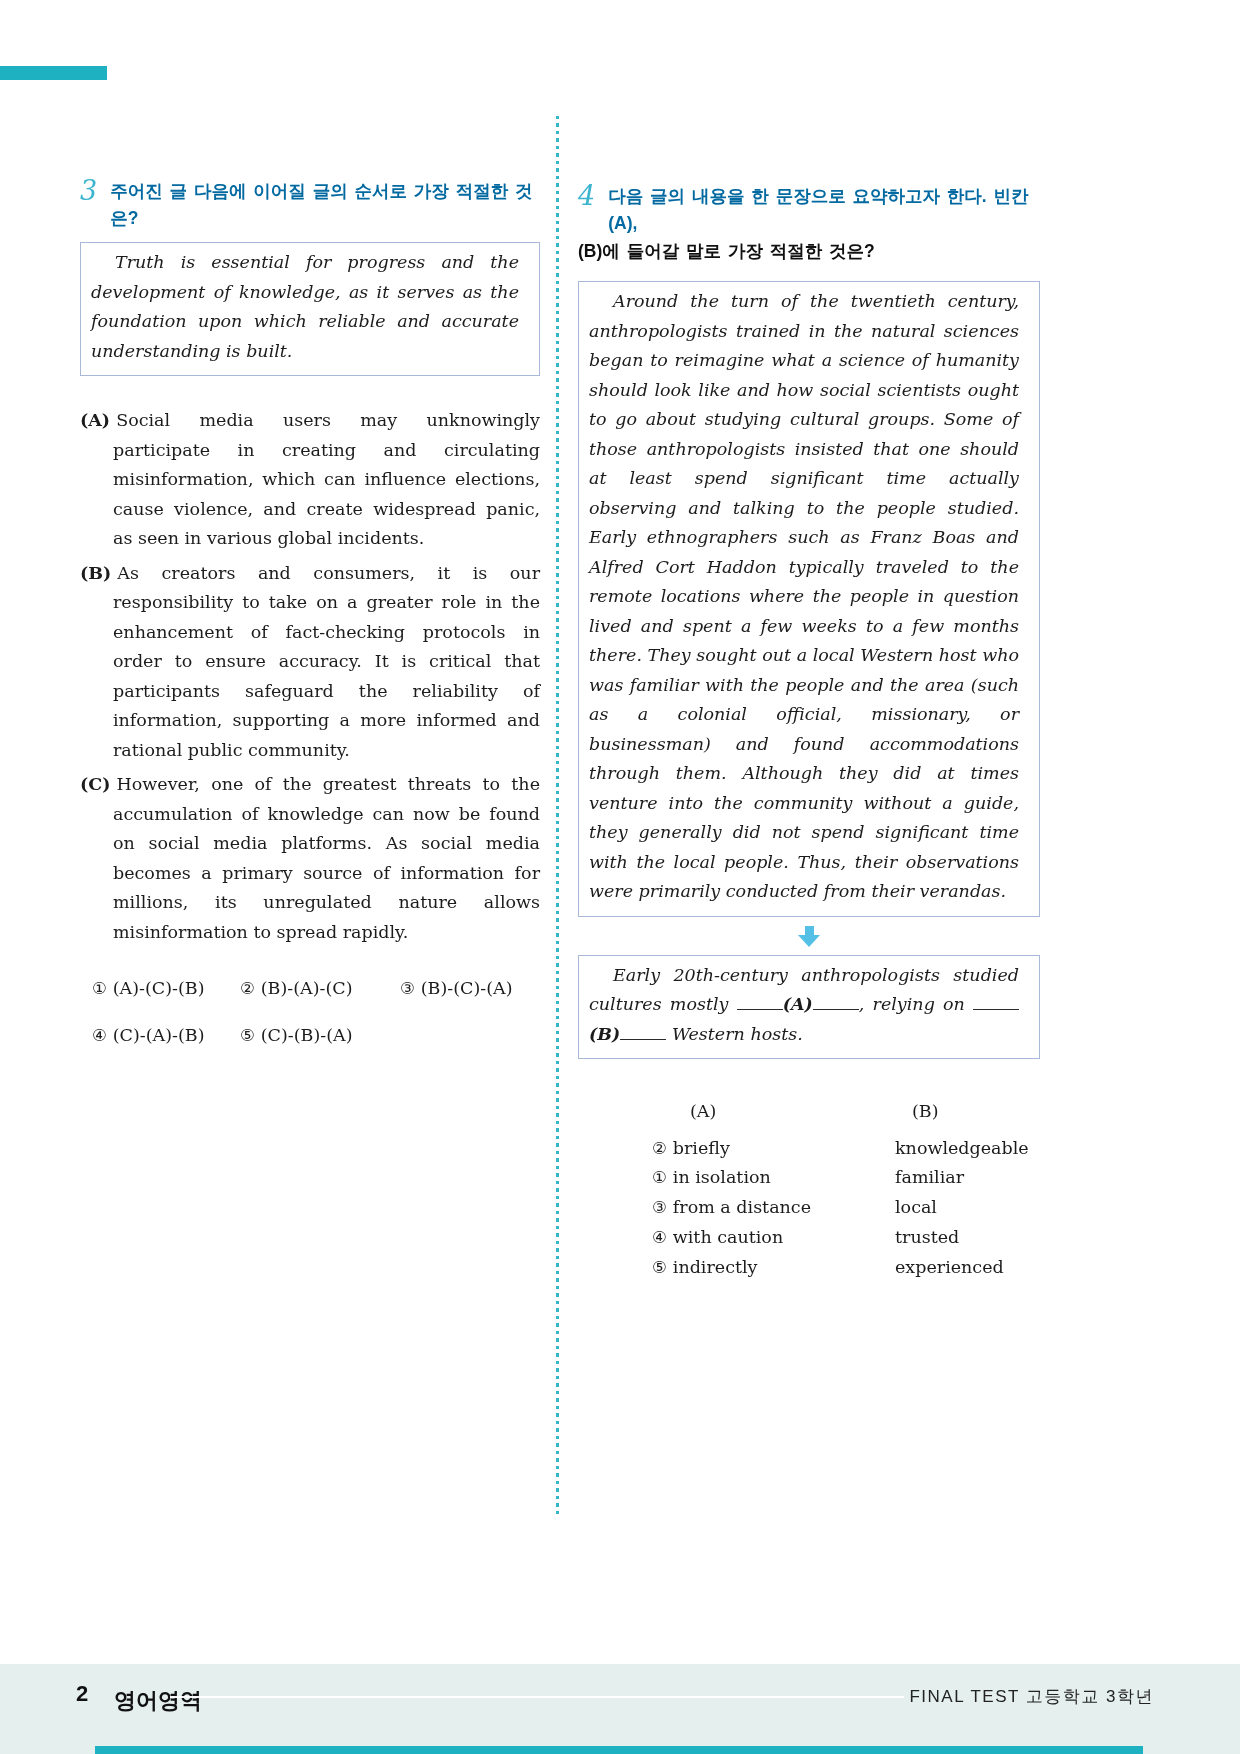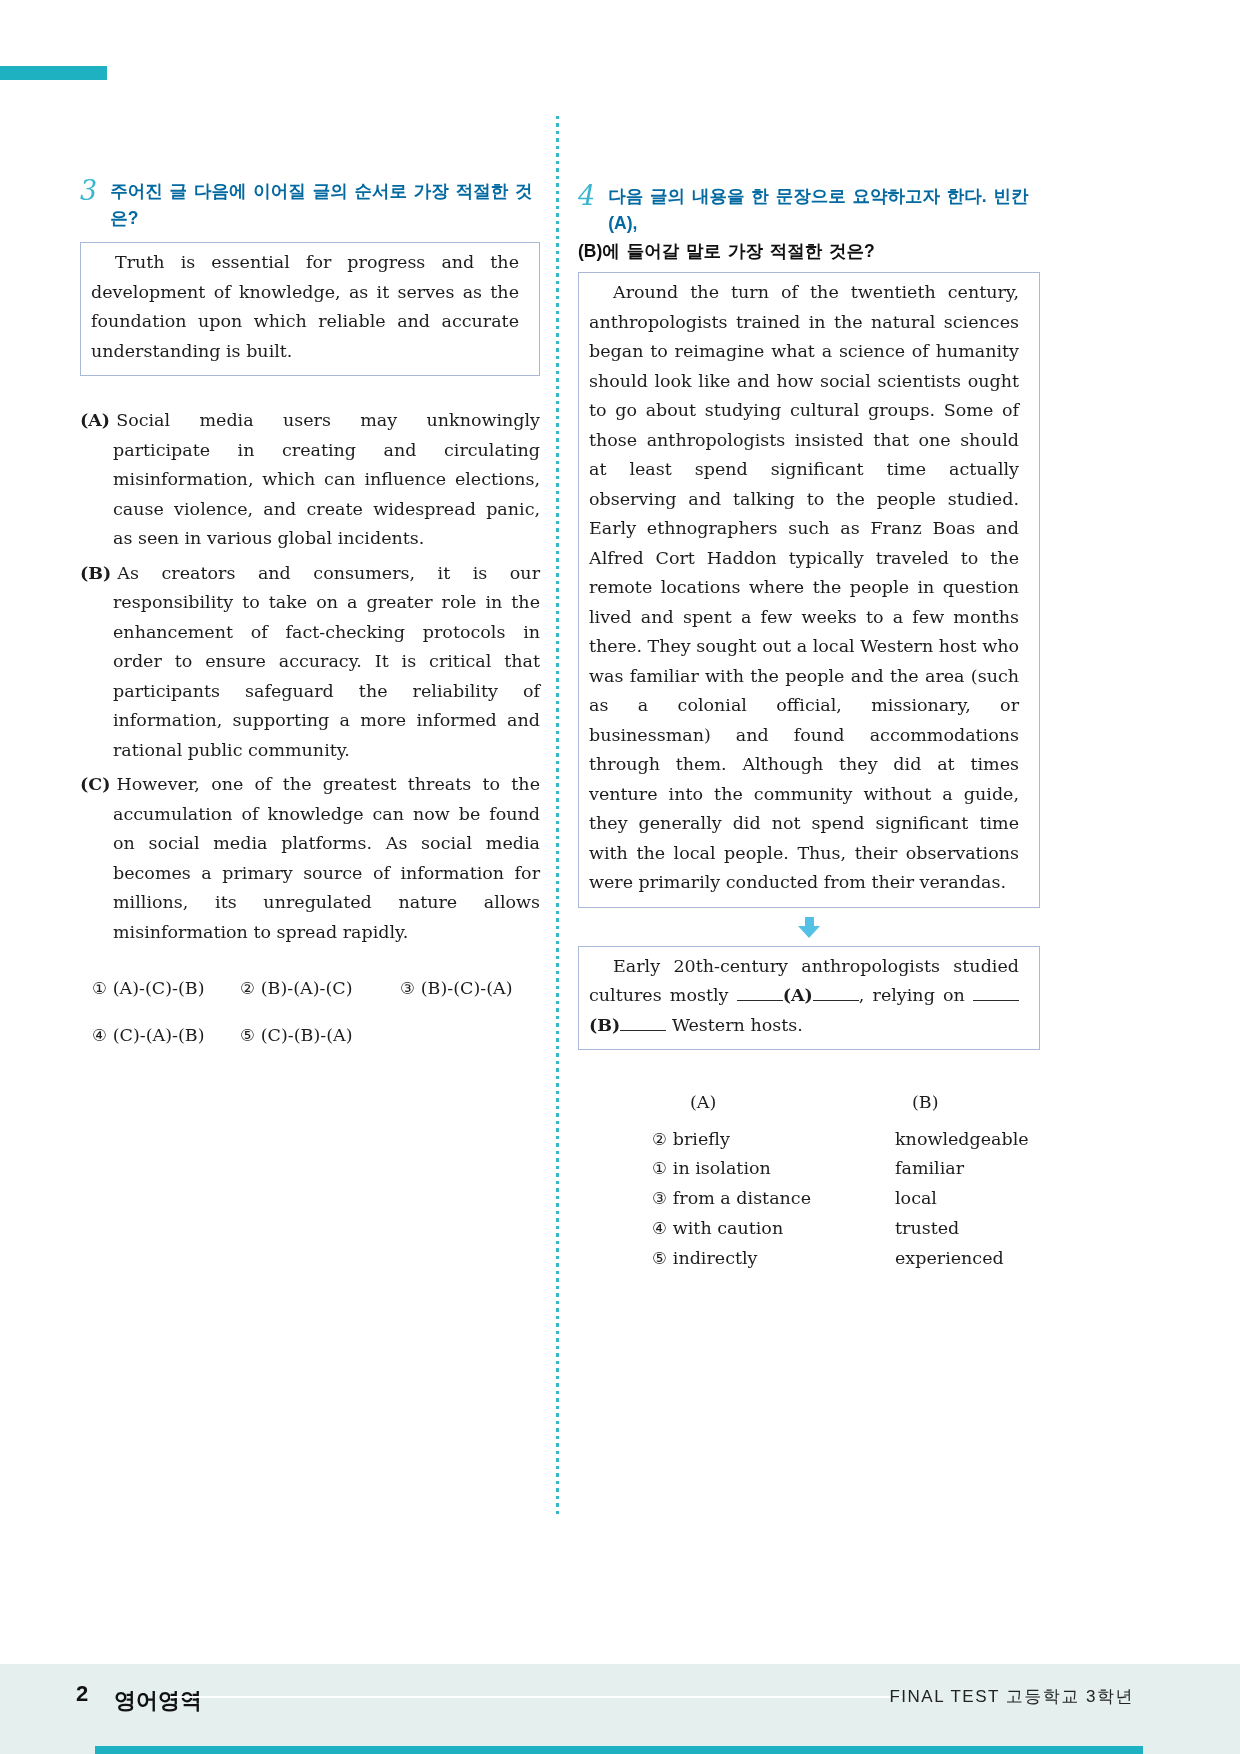--- a/index.html
+++ b/index.html
@@ -51,20 +51,21 @@
     line-height: 27px;
     color: #101010;
     word-spacing: 2px;
     margin-top: 1px;
   }
 
   .given-box {
     border: 1.5px solid #a9b7d9;
     padding: 5px 20px 9px 10px;
     background: #ffffff;
+    font-style: italic;
   }
   .q3-box { margin-top: 10px; }
 
   .passage {
     font-size: 17.5px;
     line-height: 29.5px;
     text-align: justify;
     color: #1c1c1c;
   }
   .indent { text-indent: 24px; }
@@ -87,21 +88,21 @@
     row-gap: 18px;
     font-size: 17.5px;
     line-height: 28px;
   }
   .marker {
     font-family: "DejaVu Sans", sans-serif;
     font-size: 16.5px;
     margin-right: 6px;
   }
 
-  .passage-box { margin-top: 7px; }
+  .passage-box { margin-top: 16px; }
   .footnote {
     text-align: right;
     font-family: "DejaVu Sans Mono", monospace;
     font-size: 13.5px;
     line-height: 25px;
     color: #222222;
     margin-top: 3px;
     text-indent: 0;
   }
   .star { color: #45b7e6; }
@@ -152,21 +153,21 @@
     position: absolute; left: 114px; top: 22px;
     font-family: "Liberation Sans", sans-serif;
     font-weight: 700; font-size: 22px; color: #111111;
   }
   .footer-rule {
     position: absolute; left: 170px; top: 32px;
     width: 734px; height: 1.5px;
     background: rgba(255,255,255,0.95);
   }
   .footer .footer-right {
-    position: absolute; right: 106px; top: 21px;
+    position: absolute; right: 86px; top: 21px;
     font-family: "Liberation Sans", sans-serif;
     font-size: 17px; letter-spacing: 1.5px; color: #222222; padding-left: 20px;
   }
   .bottom-bar {
     position: absolute; left: 95px; right: 97px; bottom: 0;
     height: 8px; background: #1db1c1;
   }
 </style>
 </head>
 <body>

